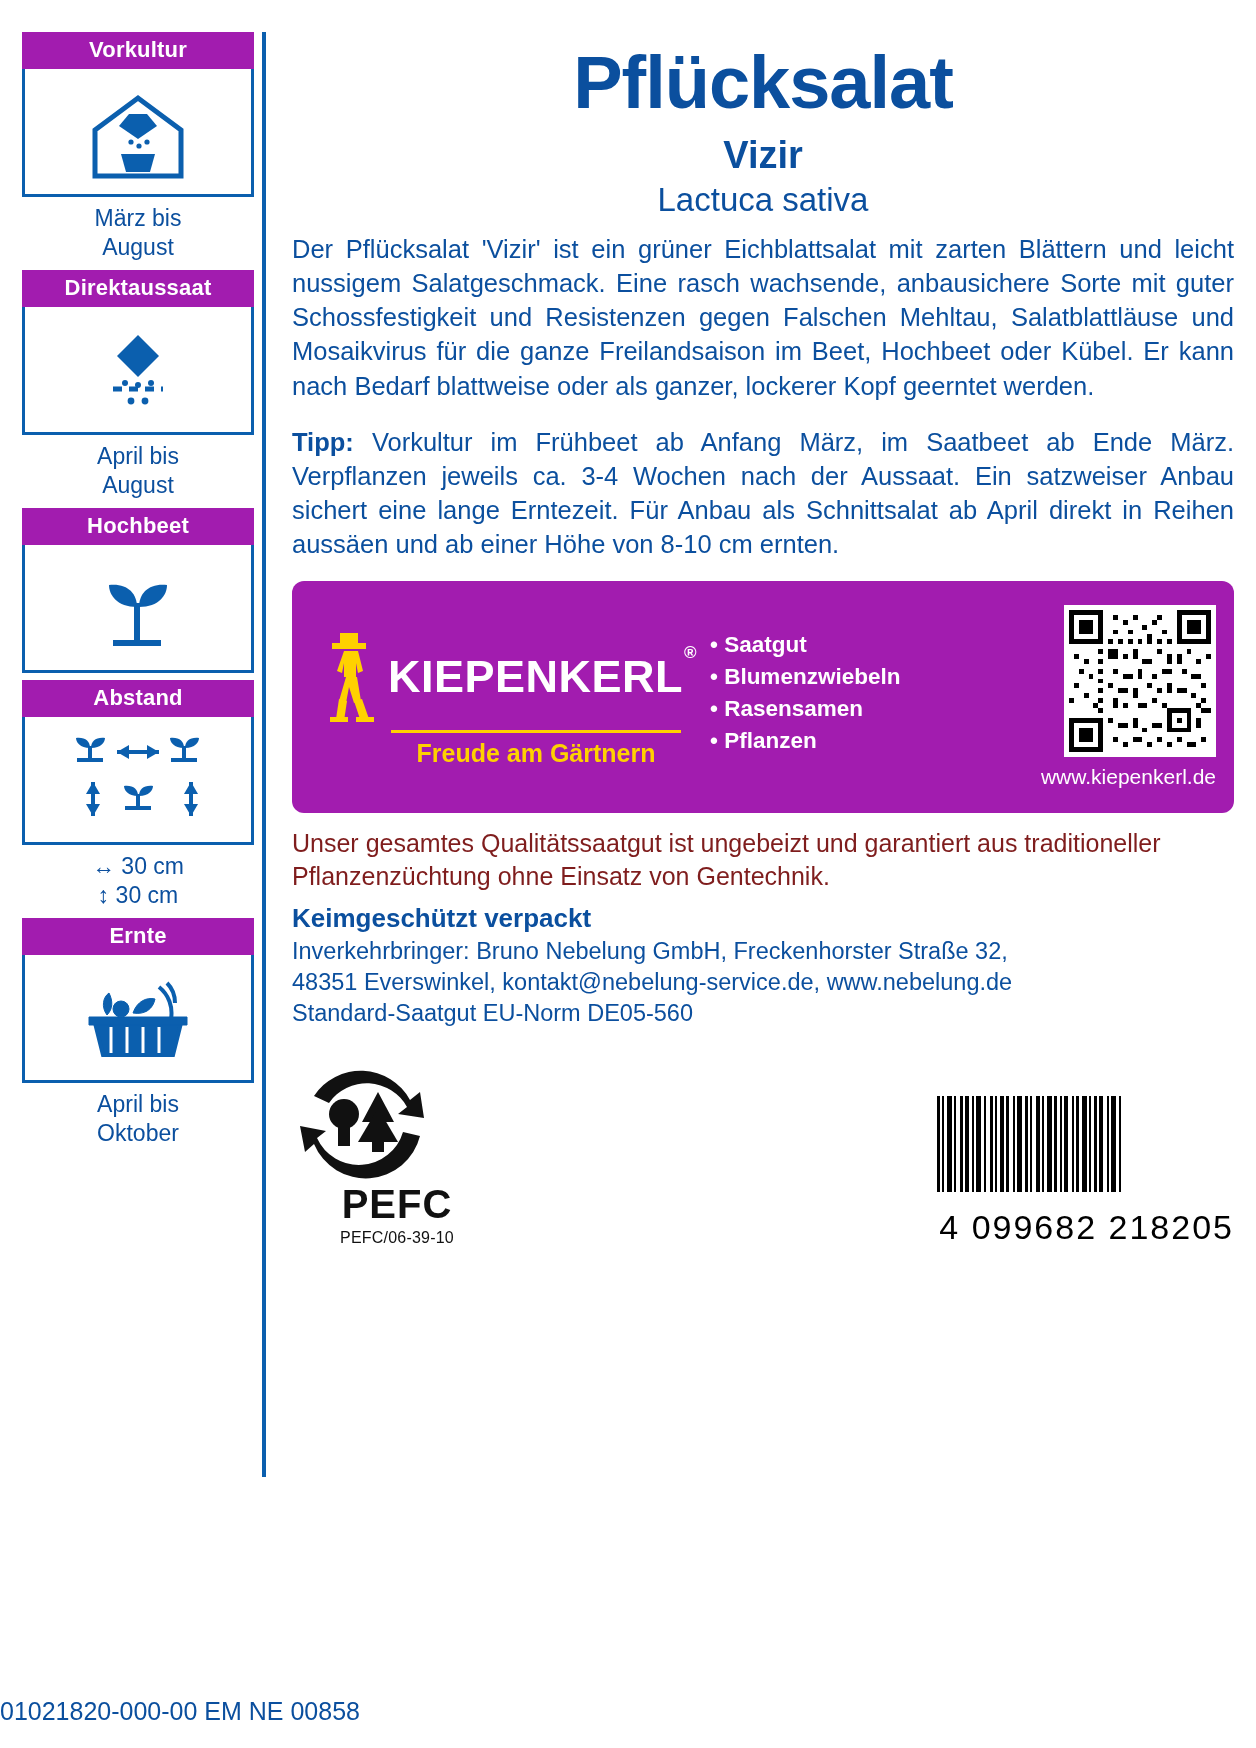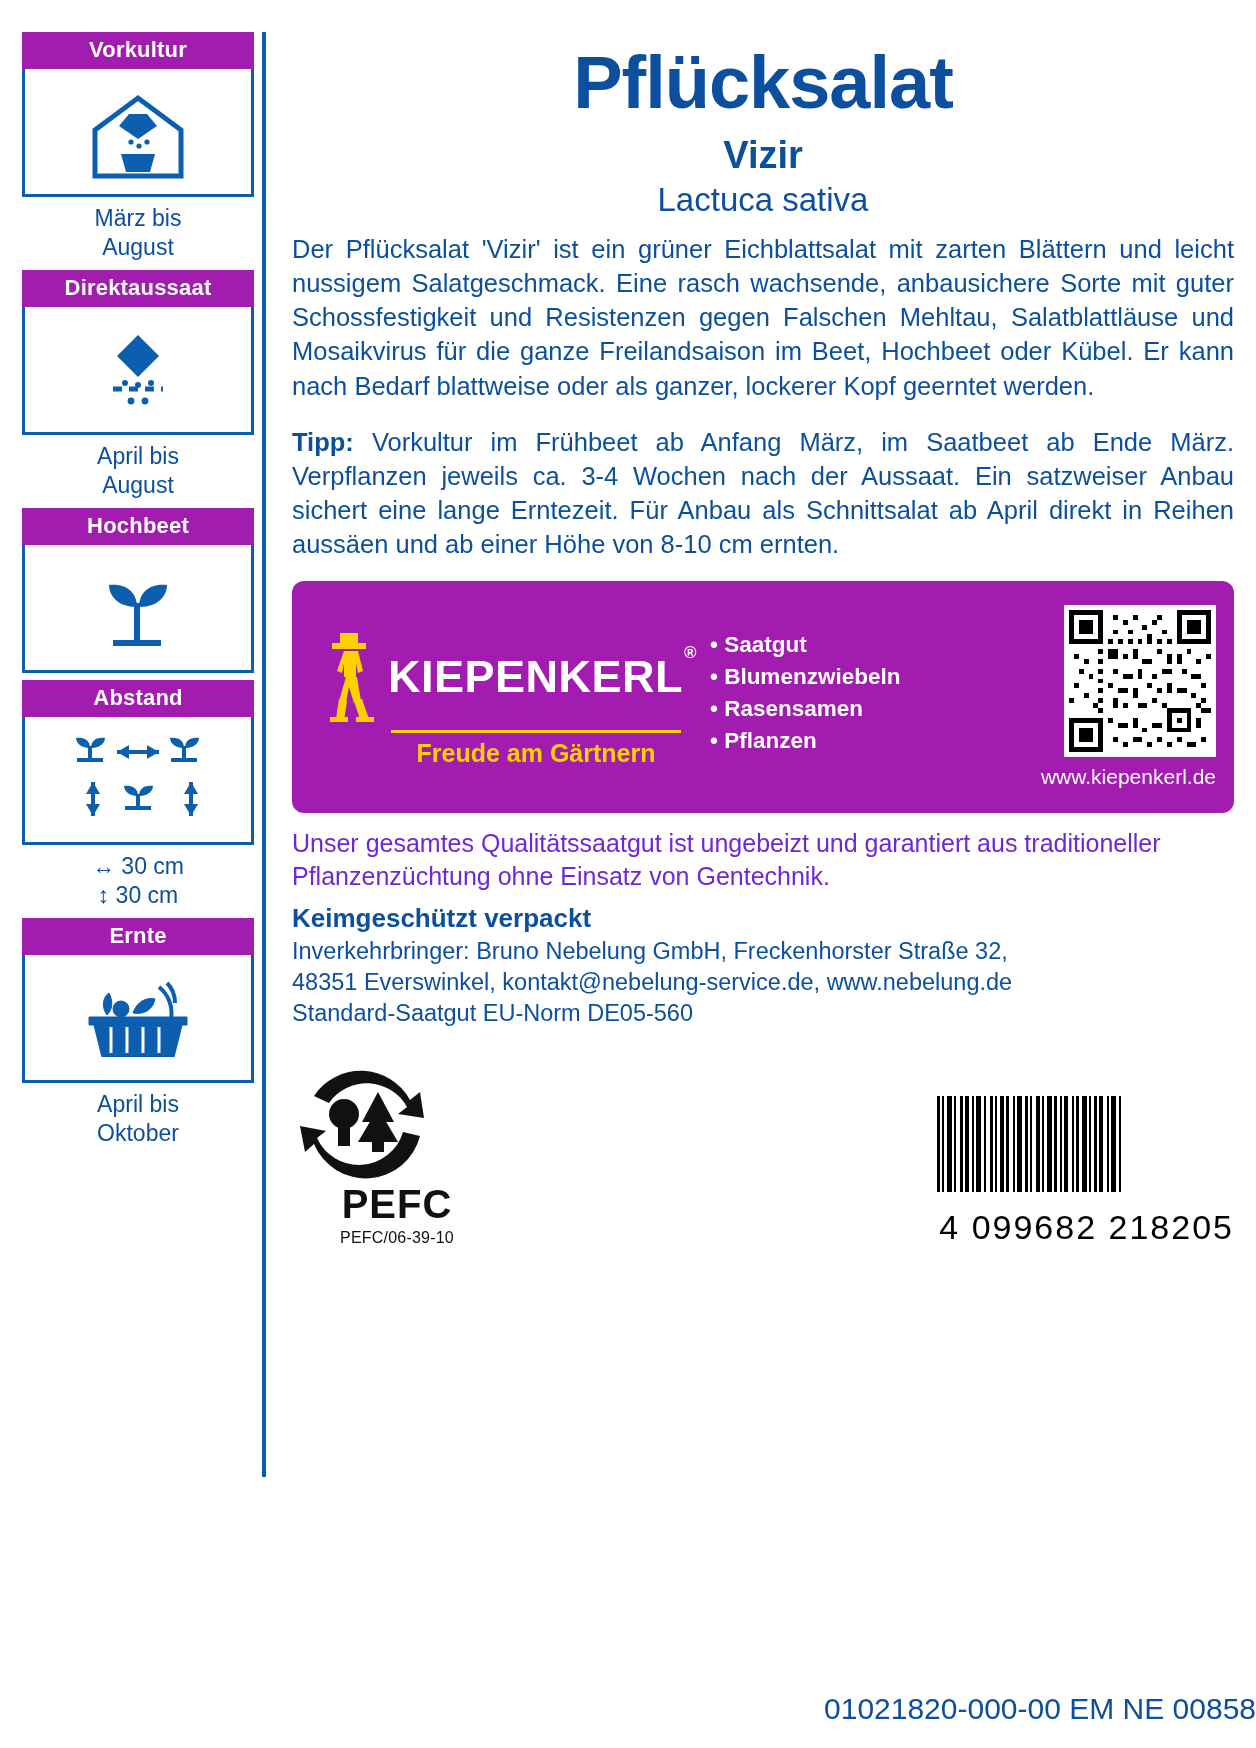--- a/index.html
+++ b/index.html
@@ -186,21 +186,21 @@
   .brand-url {
     color: #fff;
     font-size: 21px;
     margin-top: 8px;
   }
   
   .legal1 {
     font-size: 25px;
     line-height: 1.32;
     margin-top: 14px;
-    color: #6d28d9;
+    color: #7f1d1d;
   }
   .legal-strong {
     font-size: 26px;
     font-weight: 700;
     margin-top: 10px;
     color: #0b4f9e;
   }
   .legal2 {
     font-size: 23.5px;
     line-height: 1.3;
@@ -241,22 +241,22 @@
     margin-top: 16px;
     text-align: center;
     padding-left: 2px;
   }
   
   .footer {
     position: absolute;
     left: 0;
     right: 0;
     bottom: 22px;
-    text-align: right;
-    font-size: 30px;
+    text-align: left;
+    font-size: 25px;
     color: #0b4f9e;
   }
 </style>
 </head>
 <body>
 
 <div class="page">
 
 
   <div class="body-split">

